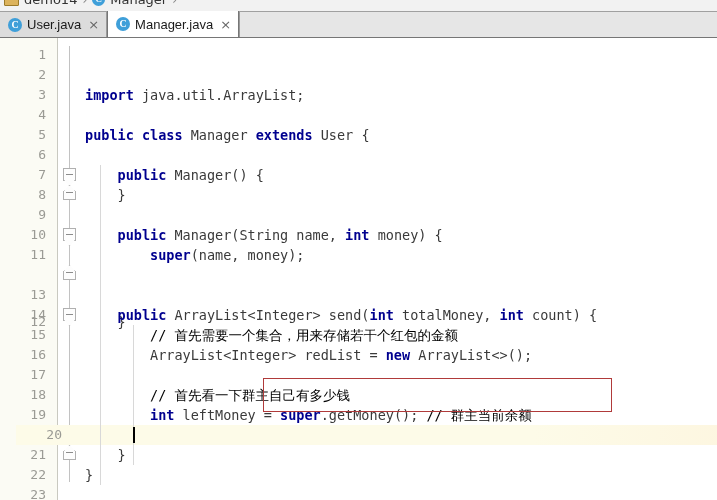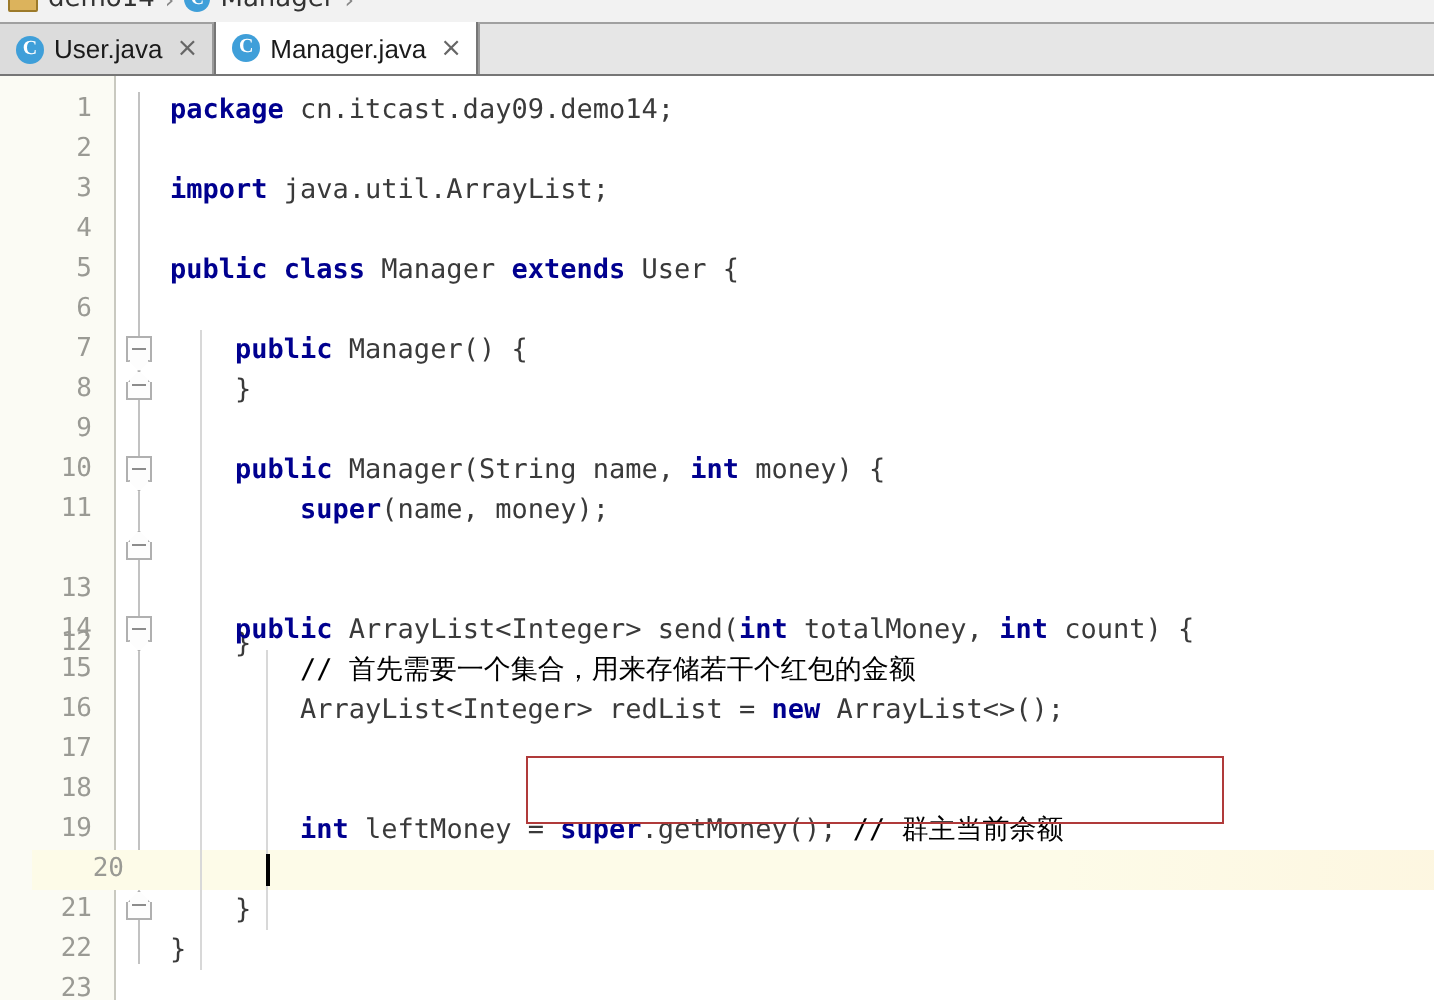--- a/index.html
+++ b/index.html
@@ -318,21 +318,20 @@
 </div>
 
 <div id="editor">
   <div id="gutter-bg"></div>
   <div id="fold-col-bg"></div>
   <div id="fold-rail"></div>
 
   <div id="lines-host">
       <div class="code-line" style="top: 7px;">
         <div class="ln">1</div>
-        <div class="code-text"><span class="kw">package</span><span class="plain"> cn.itcast.day09.demo14;</span></div>
       </div>
       <div class="code-line" style="top: 27px;">
         <div class="ln">2</div>
         <div class="code-text"></div>
       </div>
       <div class="code-line" style="top: 47px;">
         <div class="ln">3</div>
         <div class="code-text"><span class="kw">import</span><span class="plain"> java.util.ArrayList;</span></div>
       </div>
       <div class="code-line" style="top: 67px;">
@@ -386,20 +385,21 @@
       <div class="code-line" style="top: 307px;">
         <div class="ln">16</div>
         <div class="code-text"><span class="plain">        ArrayList&lt;Integer&gt; redList = </span><span class="kw">new</span><span class="plain"> ArrayList&lt;&gt;();</span></div>
       </div>
       <div class="code-line" style="top: 327px;">
         <div class="ln">17</div>
         <div class="code-text"></div>
       </div>
       <div class="code-line" style="top: 347px; padding-left: 42px;">
         <div class="ln">18</div>
+        <div class="code-text"><span class="cmt">        // 首先看一下群主自己有多少钱</span></div>
       </div>
       <div class="code-line" style="top: 367px;">
         <div class="ln">19</div>
         <div class="code-text"><span class="plain">        </span><span class="kw">int</span><span class="plain"> leftMoney = </span><span class="kw">super</span><span class="plain">.getMoney(); </span><span class="cmt">// 群主当前余额</span></div>
       </div>
       <div class="code-line current" style="top: 387px; margin-left: 16px;">
         <div class="ln">20</div>
         <div class="code-text"></div>
       </div>
       <div class="code-line" style="top: 407px;">

